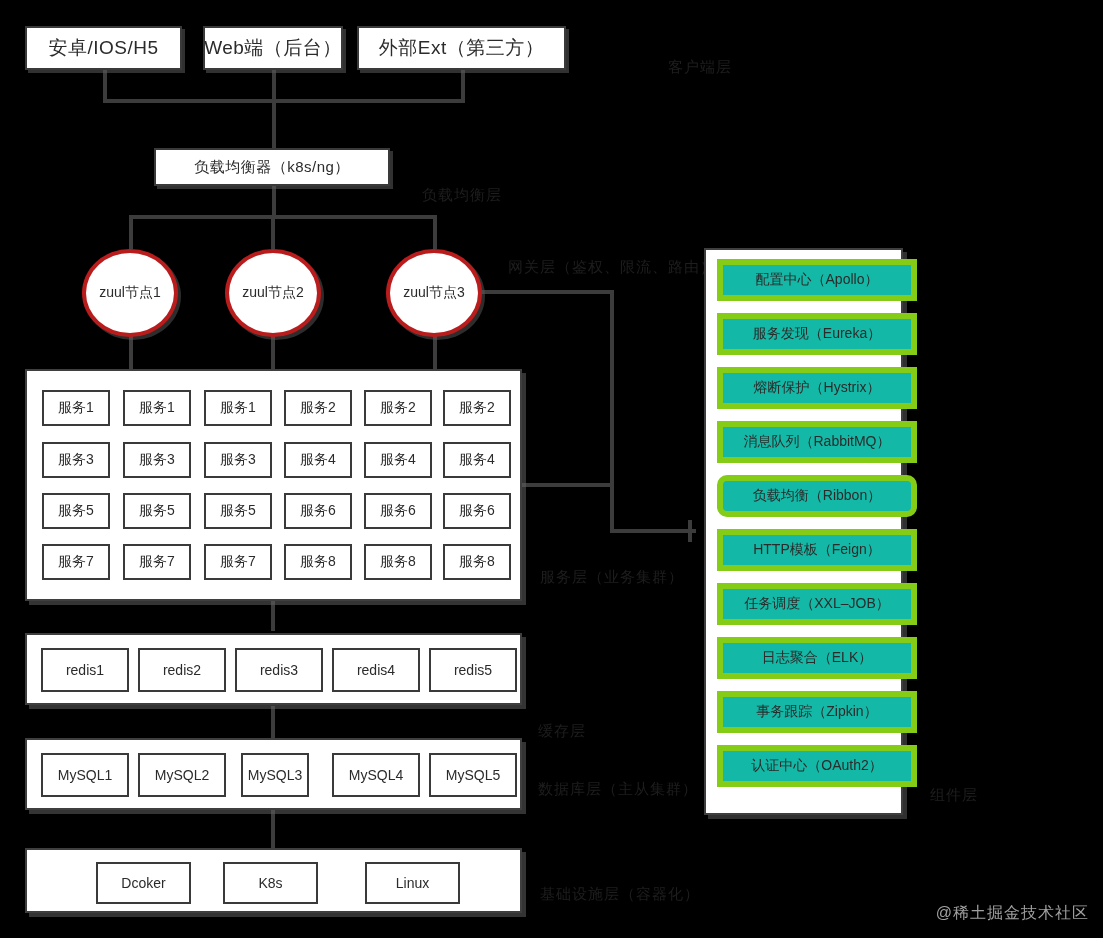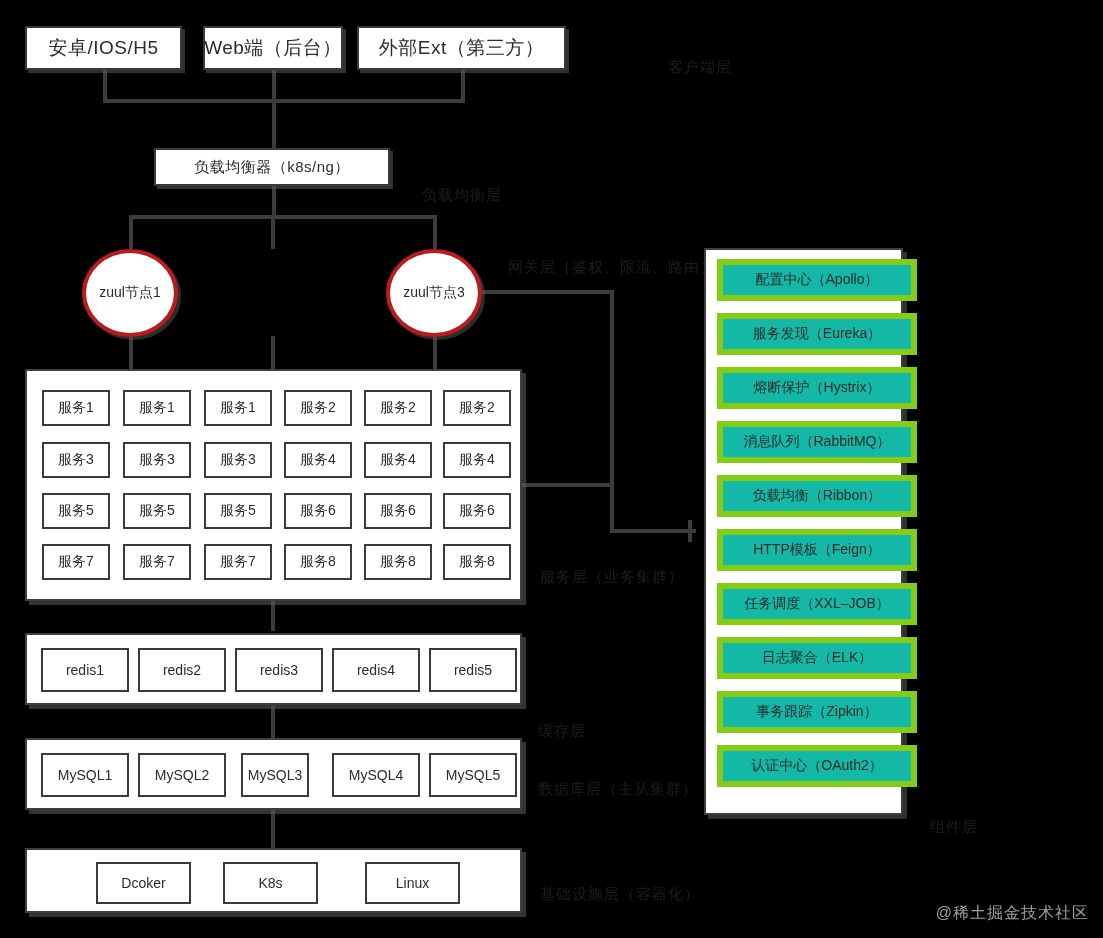--- a/index.html
+++ b/index.html
@@ -176,20 +176,23 @@
   <div class="annot" style="left:668px; top:58px;">客户端层</div>
 
   <div class="node lb-box" style="left:154px; top:148px; width:236px;">
     <span>负载均衡器（k8s/ng）</span>
   </div>
   <div class="annot" style="left:422px; top:186px;">负载均衡层</div>
 
   <div class="zuul" style="left:82px; top:249px;">
     <span>zuul节点1</span>
   </div>
+  <div class="zuul" style="left:225px; top:249px;">
+    <span>zuul节点2</span>
+  </div>
   <div class="zuul" style="left:386px; top:249px;">
     <span>zuul节点3</span>
   </div>
   <div class="annot" style="left:508px; top:258px;">网关层（鉴权、限流、路由）</div>
 
   <div class="group" style="left:25px; top:369px; width:497px; height:232px;">
 
     <div class="cell" style="left:15px; top:19px; width:68px; height:36px;">
         <span>服务1</span>
       </div>
@@ -325,36 +328,36 @@
       </div>
     <div class="comp-item" style="top:63px;"> 
         <span>服务发现（Eureka）</span>
       </div>
     <div class="comp-item" style="top:117px;">
         <span>熔断保护（Hystrix）</span>
       </div>
     <div class="comp-item" style="top:171px;">
         <span>消息队列（RabbitMQ）</span>
       </div>
-    <div class="comp-item" style="top:225px;">
+    <div class="comp-item" style="top:225px;border-radius:10px;">
         <span>负载均衡（Ribbon）</span>
       </div>
     <div class="comp-item" style="top:279px;">
         <span>HTTP模板（Feign）</span>
       </div>
     <div class="comp-item" style="top:333px;">
         <span>任务调度（XXL–JOB）</span>
       </div>
     <div class="comp-item" style="top:387px;">
         <span>日志聚合（ELK）</span>
       </div>
     <div class="comp-item" style="top:441px;">
         <span>事务跟踪（Zipkin）</span>
       </div>
     <div class="comp-item" style="top:495px;">
         <span>认证中心（OAuth2）</span>
       </div>
   </div>
-  <div class="annot" style="left:930px; top:786px;margin-top:32px;">组件层</div>
+  <div class="annot" style="left:930px; top:786px;">组件层</div>
 
   <div id="watermark">@稀土掘金技术社区</div>
 
 </div>
 
 </body></html>

